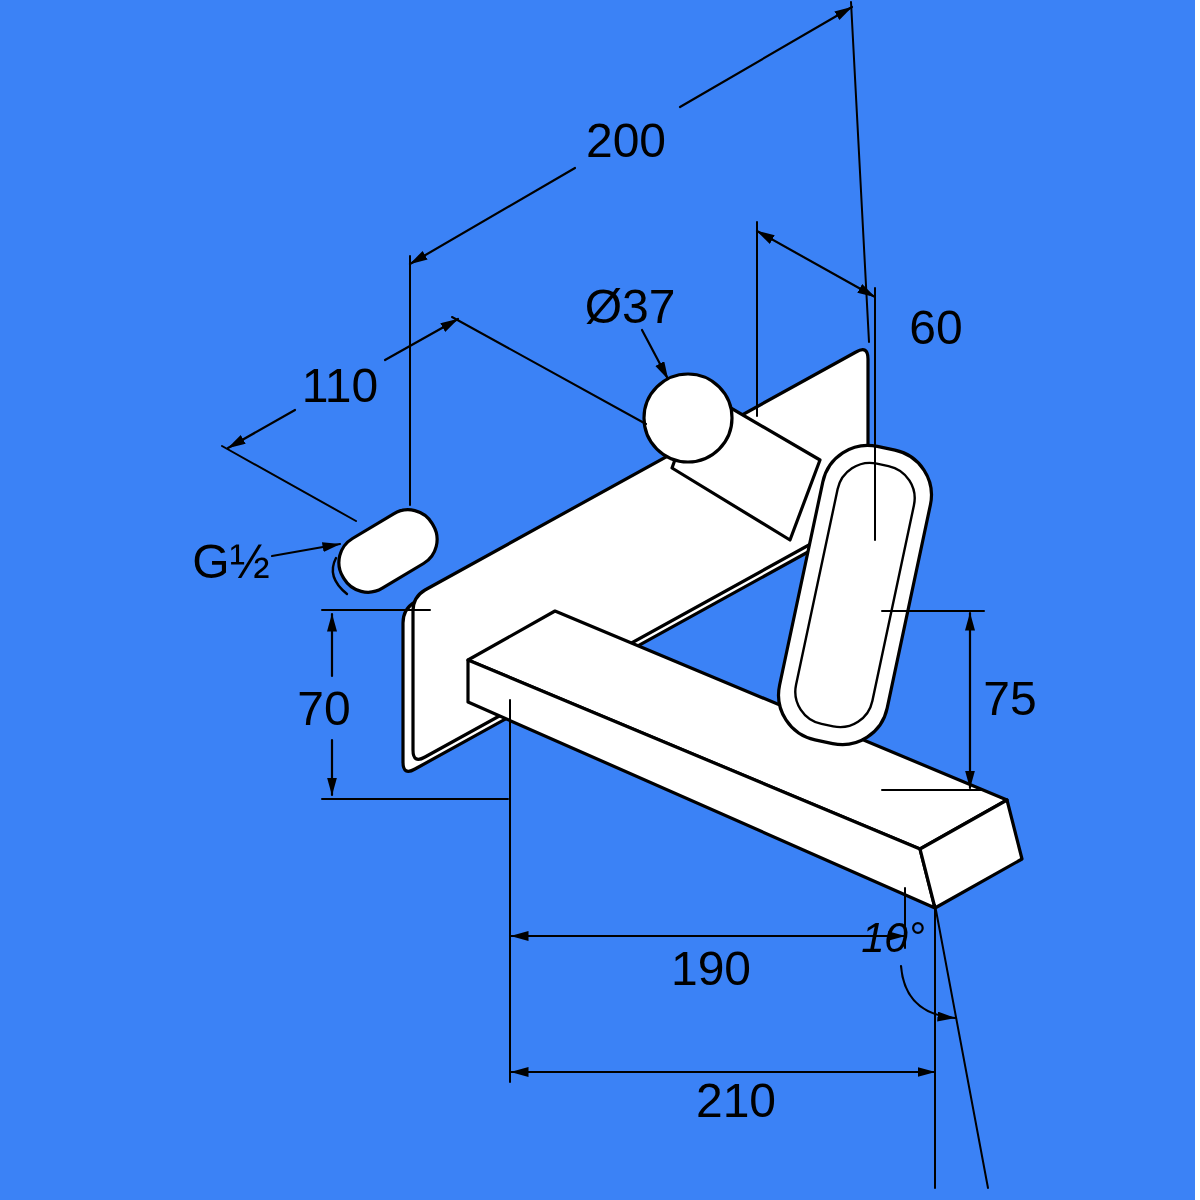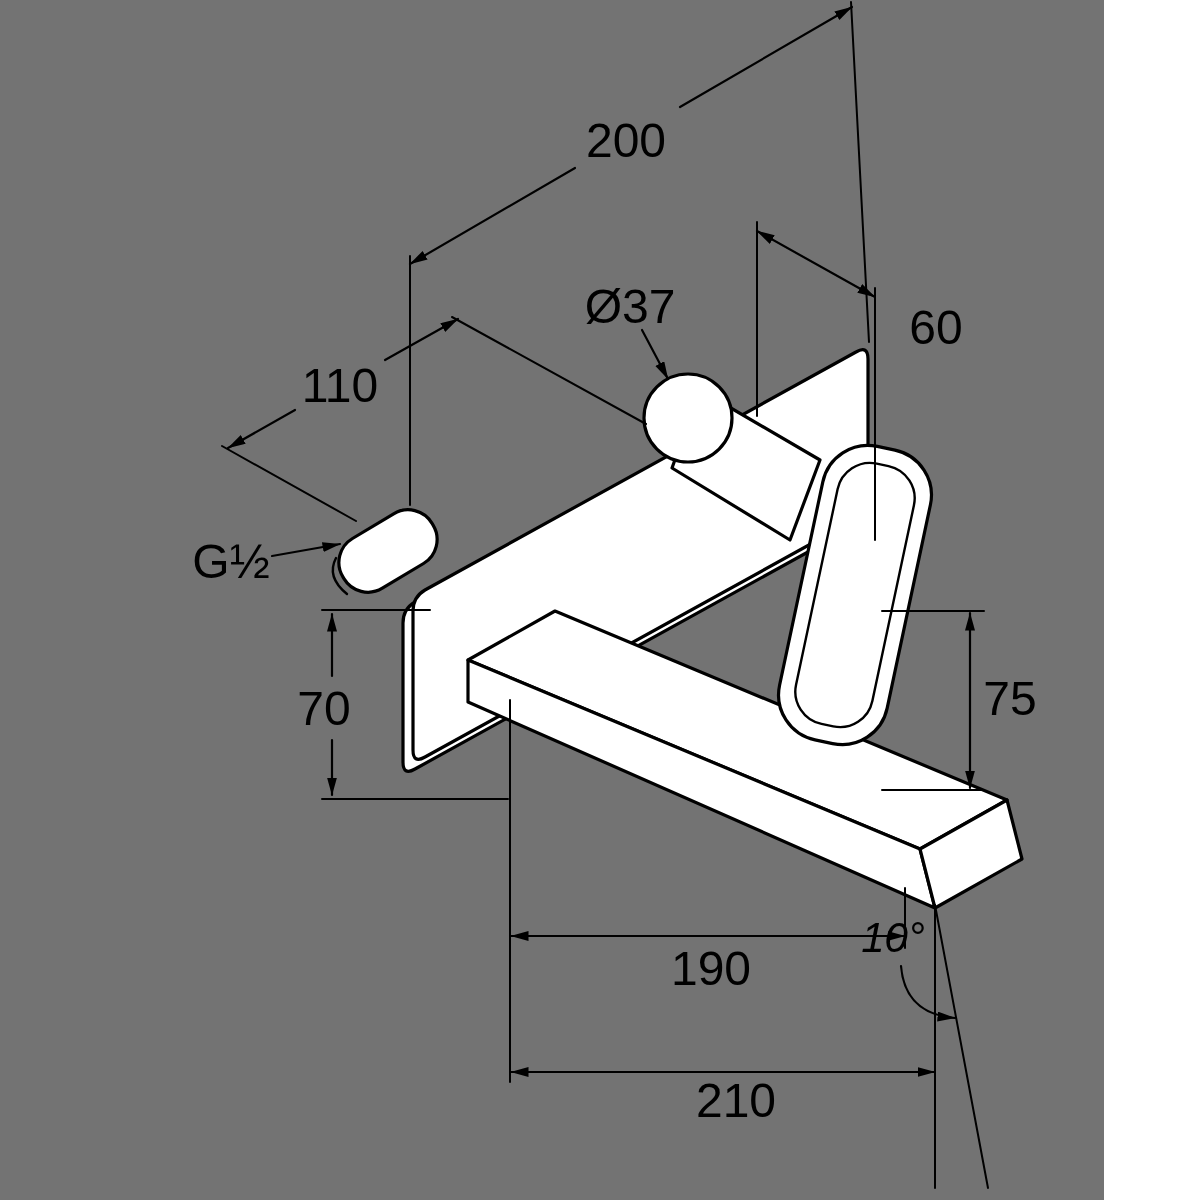--- a/index.html
+++ b/index.html
@@ -2,23 +2,23 @@
 <html><head>
 <meta charset="utf-8">
 <style>
   html, body {
     margin: 0;
     padding: 0;
     background: #ffffff;
   }
   .sheet {
     position: relative;
-    width: 1104px;
+    width: 1195px;
     height: 1200px;
-    background: #737373;
+    background: #3b82f6;
     overflow: hidden;
   }
   svg {
     display: block;
   }
   text {
     font-family: "Liberation Sans", sans-serif;
     font-size: 48px;
     fill: #000000;
   }

